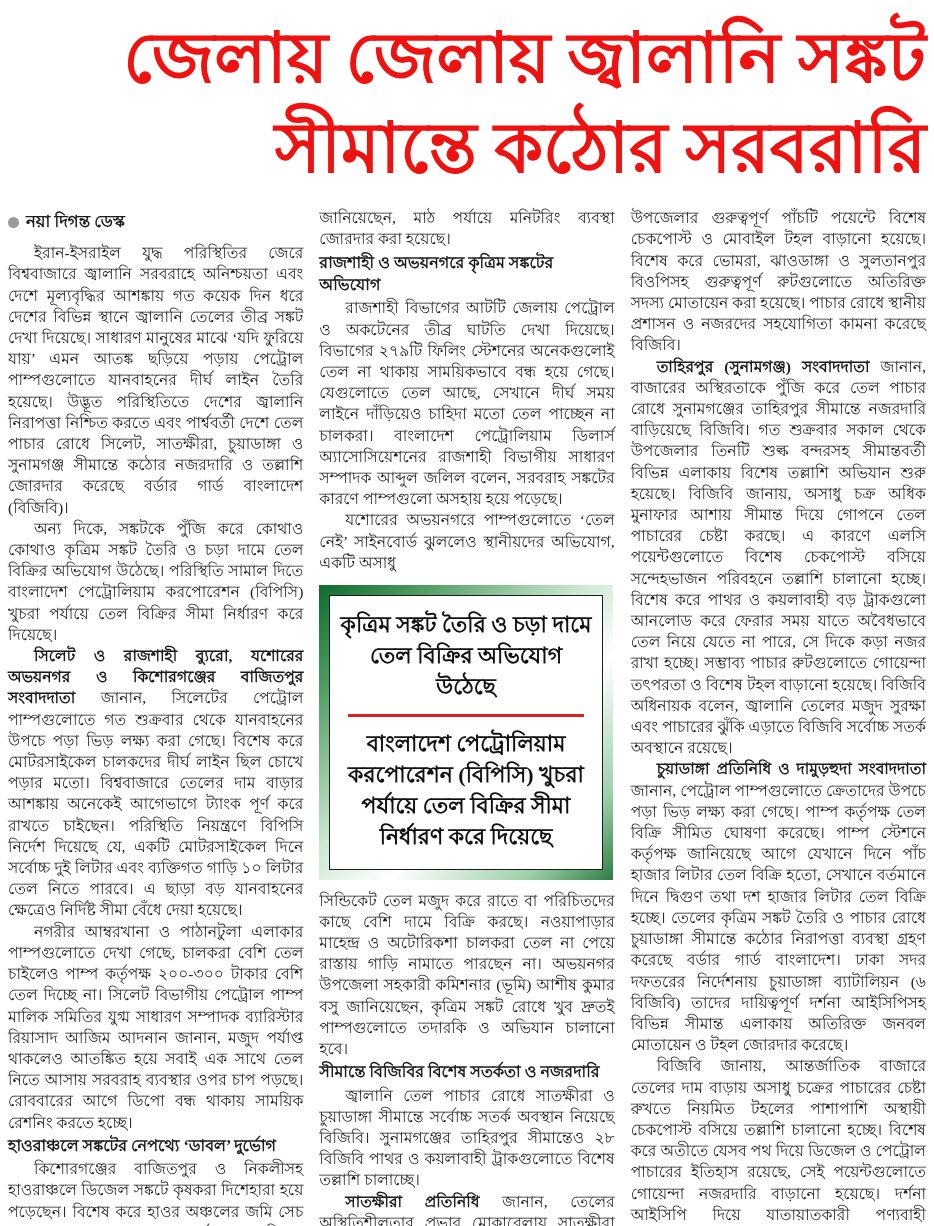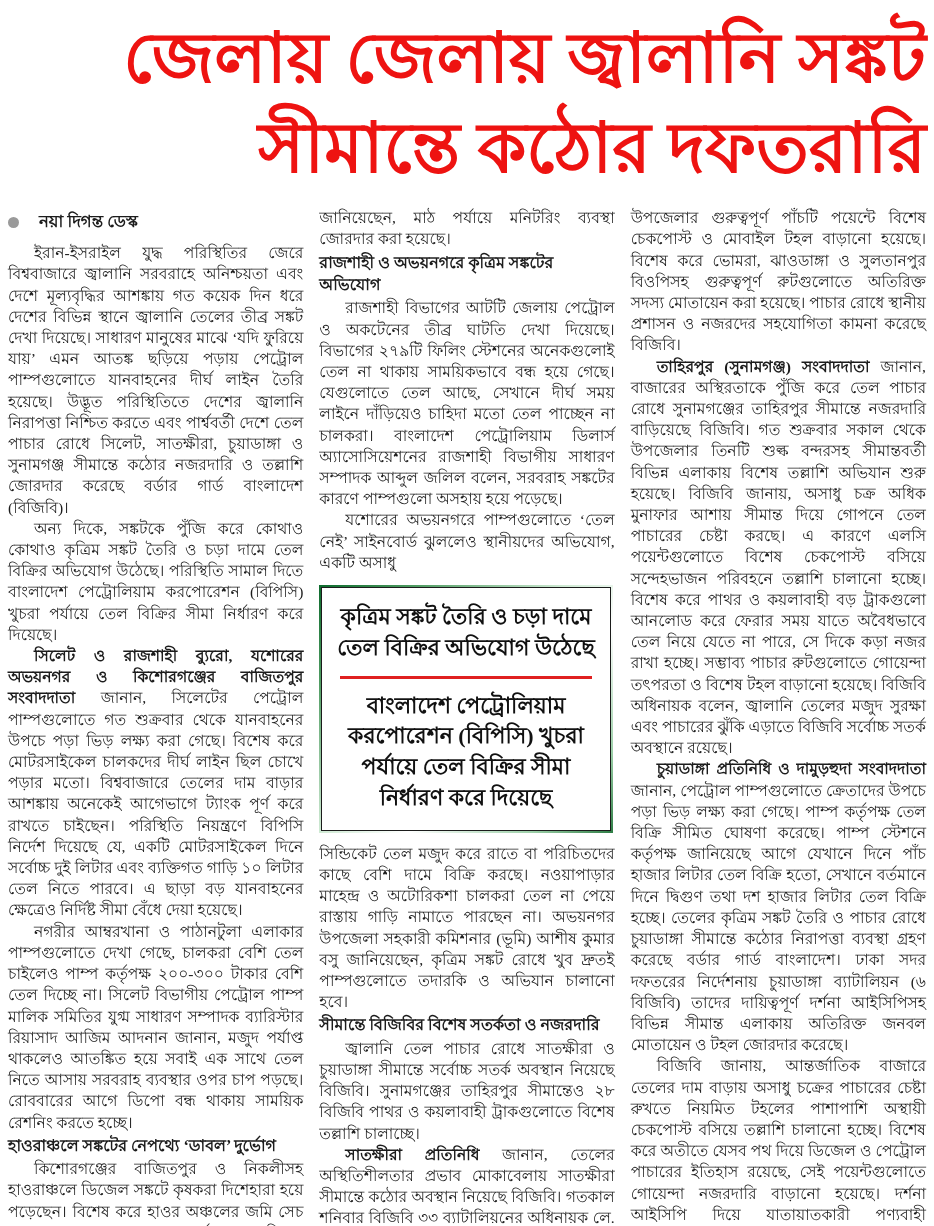--- a/index.html
+++ b/index.html
@@ -55,34 +55,34 @@
     font-size:16px;
     font-weight:bold;
     text-align:left;
     line-height:1.4;
     margin:2px 0 1px 0;
   }
   
   .byline{
     display:flex;
     align-items:center;
-    gap:20px;
+    gap:7px;
     font-weight:bold;
     font-size:16.5px;
     margin:2px 0 6px 0;
   }
   .bullet{
     width:11px;height:11px;border-radius:50%;
     background:var(--bullet-color);
     display:inline-block;flex:0 0 auto;
   }
   
   .quote-box-outer{
     margin:12px 2px 10px 0;
-    padding:2px;
+    padding:10px;
     background:linear-gradient(135deg,
       var(--box-green-dark) 0%,
       #4f9c62 18%,
       var(--box-green-light) 45%,
       #ffffff 62%,
       #9ccfa8 85%,
       #2e7d45 100%);
   }
   .quote-box-inner{
     border:1.5px solid #1b1b1b;
@@ -104,21 +104,21 @@
     margin:12px auto 12px auto;
   }
 </style>
 </head>
 <body>
 
 <div class="page">
 
   <h1 class="headline">
     <span class="hl-line">জেলায় জেলায় জ্বালানি সঙ্কট</span>
-    <span class="hl-line">সীমান্তে কঠোর দফতরারি</span>
+    <span class="hl-line">সীমান্তে কঠোর সরবরারি</span>
   </h1>
 
   <div class="columns">
 
     <div class="col">
       <div class="byline">
         <span class="bullet"></span>
         <span>নয়া দিগন্ত ডেস্ক</span>
       </div>
       <p class="body-p">ইরান-ইসরাইল যুদ্ধ পরিস্থিতির জেরে বিশ্ববাজারে জ্বালানি সরবরাহে অনিশ্চয়তা এবং দেশে মূল্যবৃদ্ধির আশঙ্কায় গত কয়েক দিন ধরে দেশের বিভিন্ন স্থানে জ্বালানি তেলের তীব্র সঙ্কট দেখা দিয়েছে। সাধারণ মানুষের মাঝে ‘যদি ফুরিয়ে যায়’ এমন আতঙ্ক ছড়িয়ে পড়ায় পেট্রোল পাম্পগুলোতে যানবাহনের দীর্ঘ লাইন তৈরি হয়েছে। উদ্ভূত পরিস্থিতিতে দেশের জ্বালানি নিরাপত্তা নিশ্চিত করতে এবং পার্শ্ববর্তী দেশে তেল পাচার রোধে সিলেট, সাতক্ষীরা, চুয়াডাঙ্গা ও সুনামগঞ্জ সীমান্তে কঠোর নজরদারি ও তল্লাশি জোরদার করেছে বর্ডার গার্ড বাংলাদেশ (বিজিবি)।</p>

